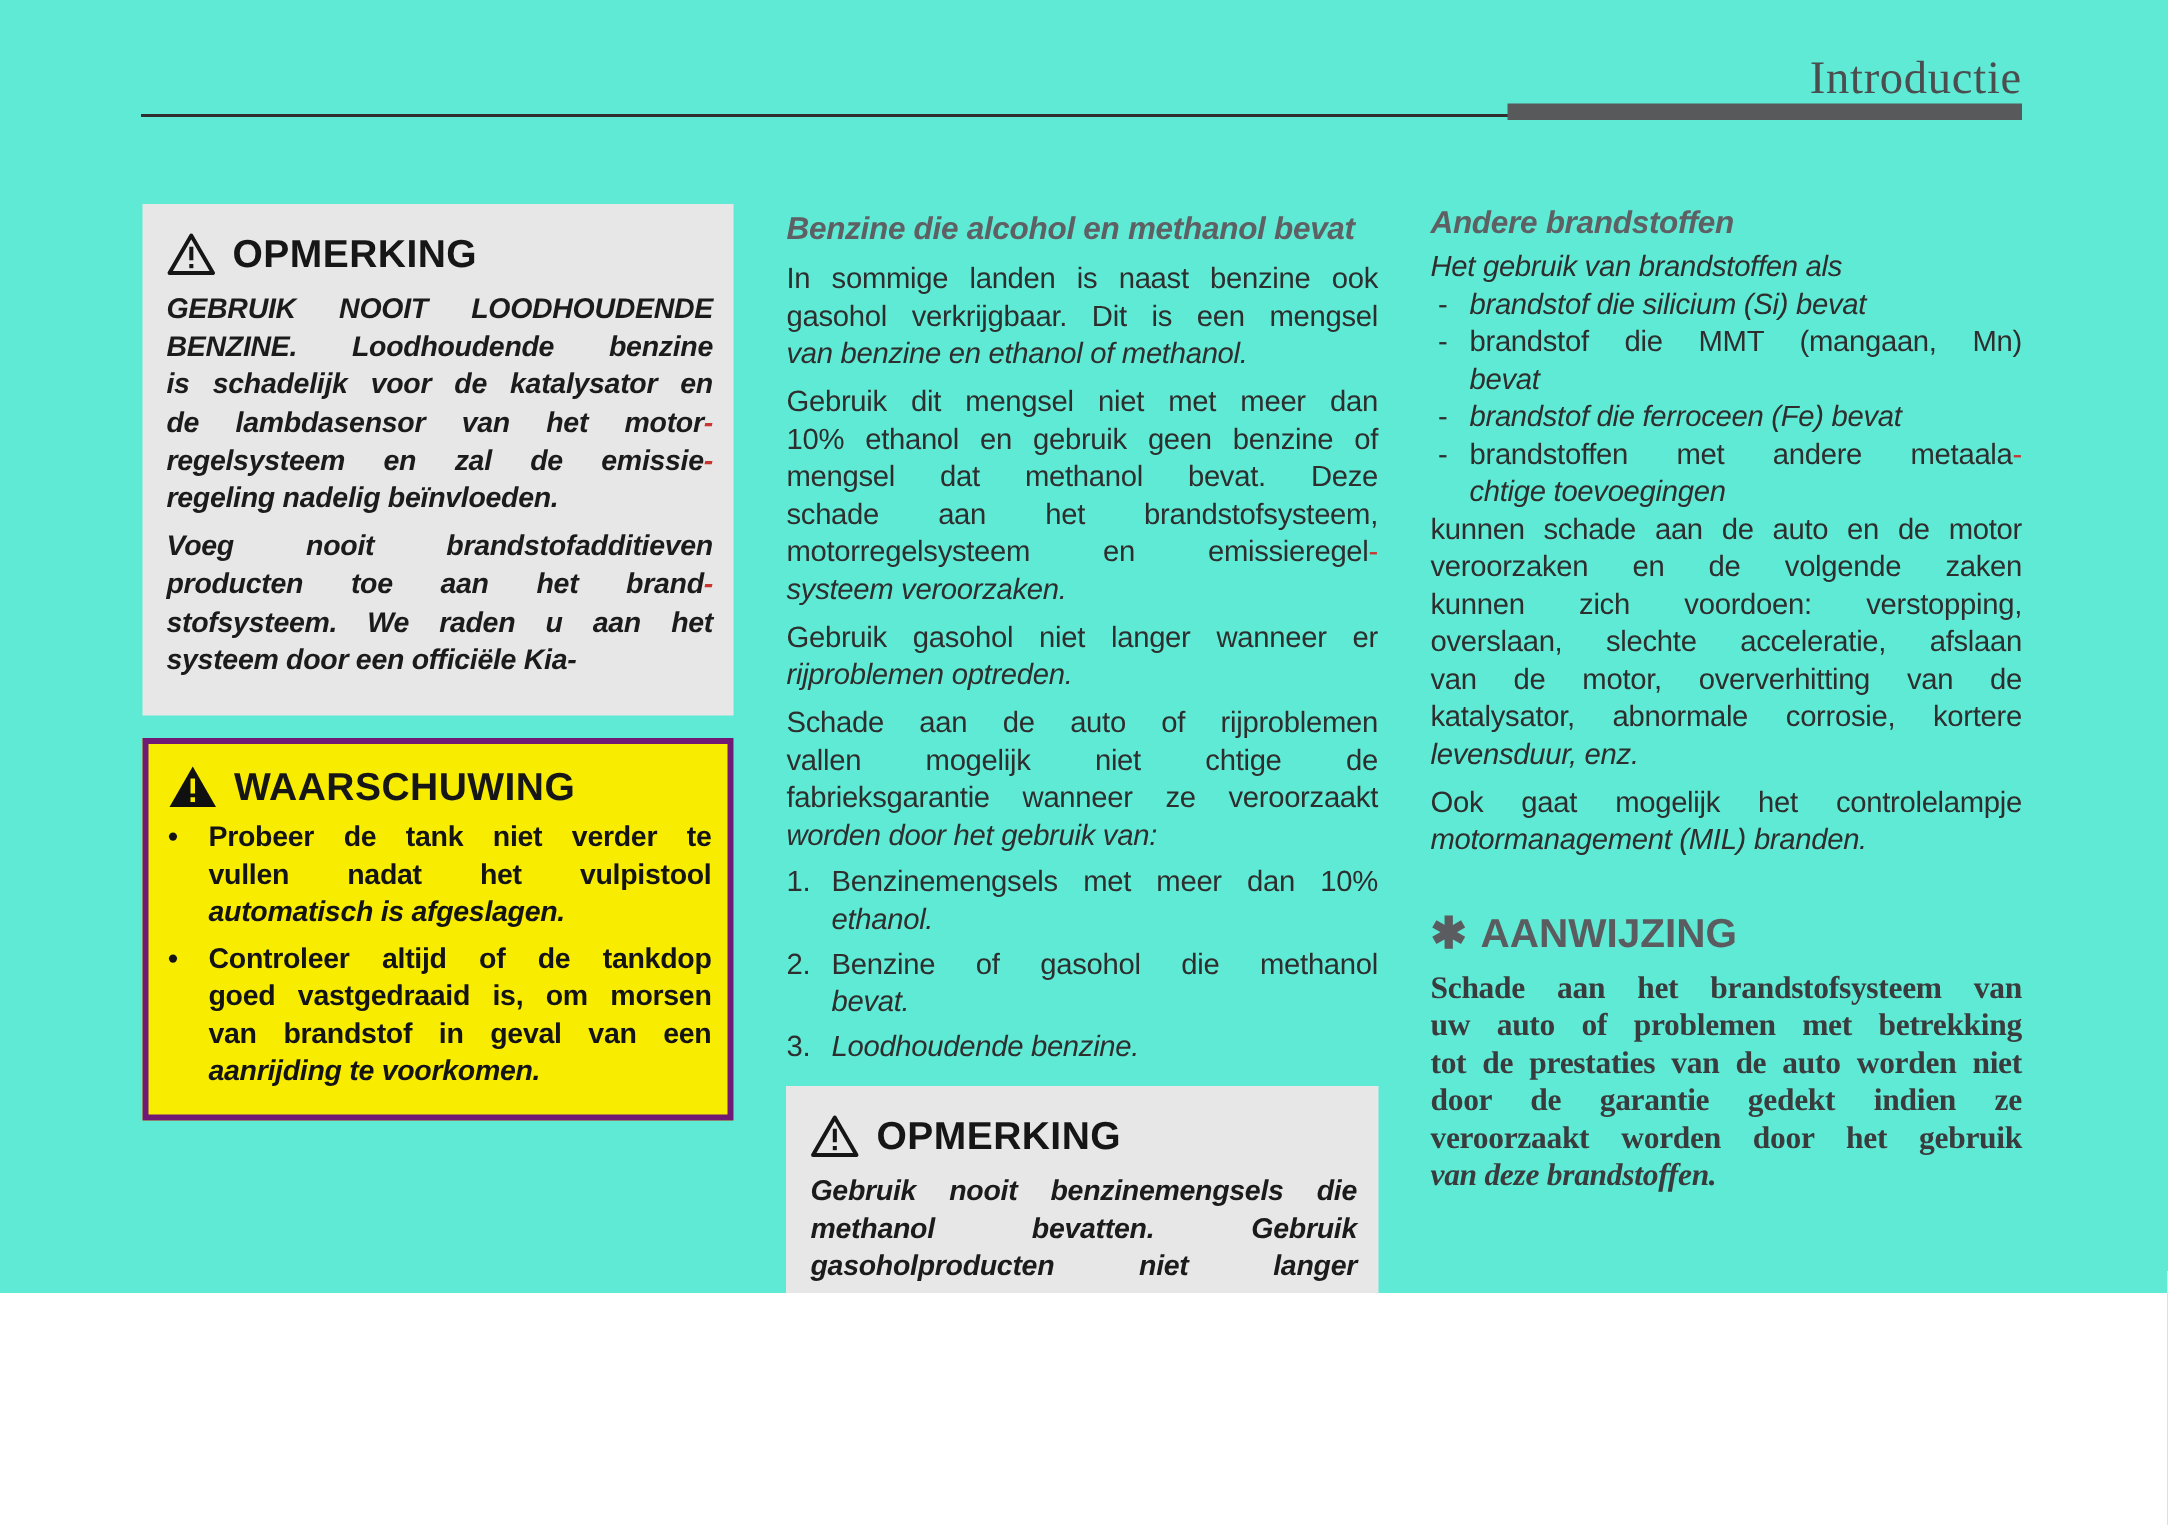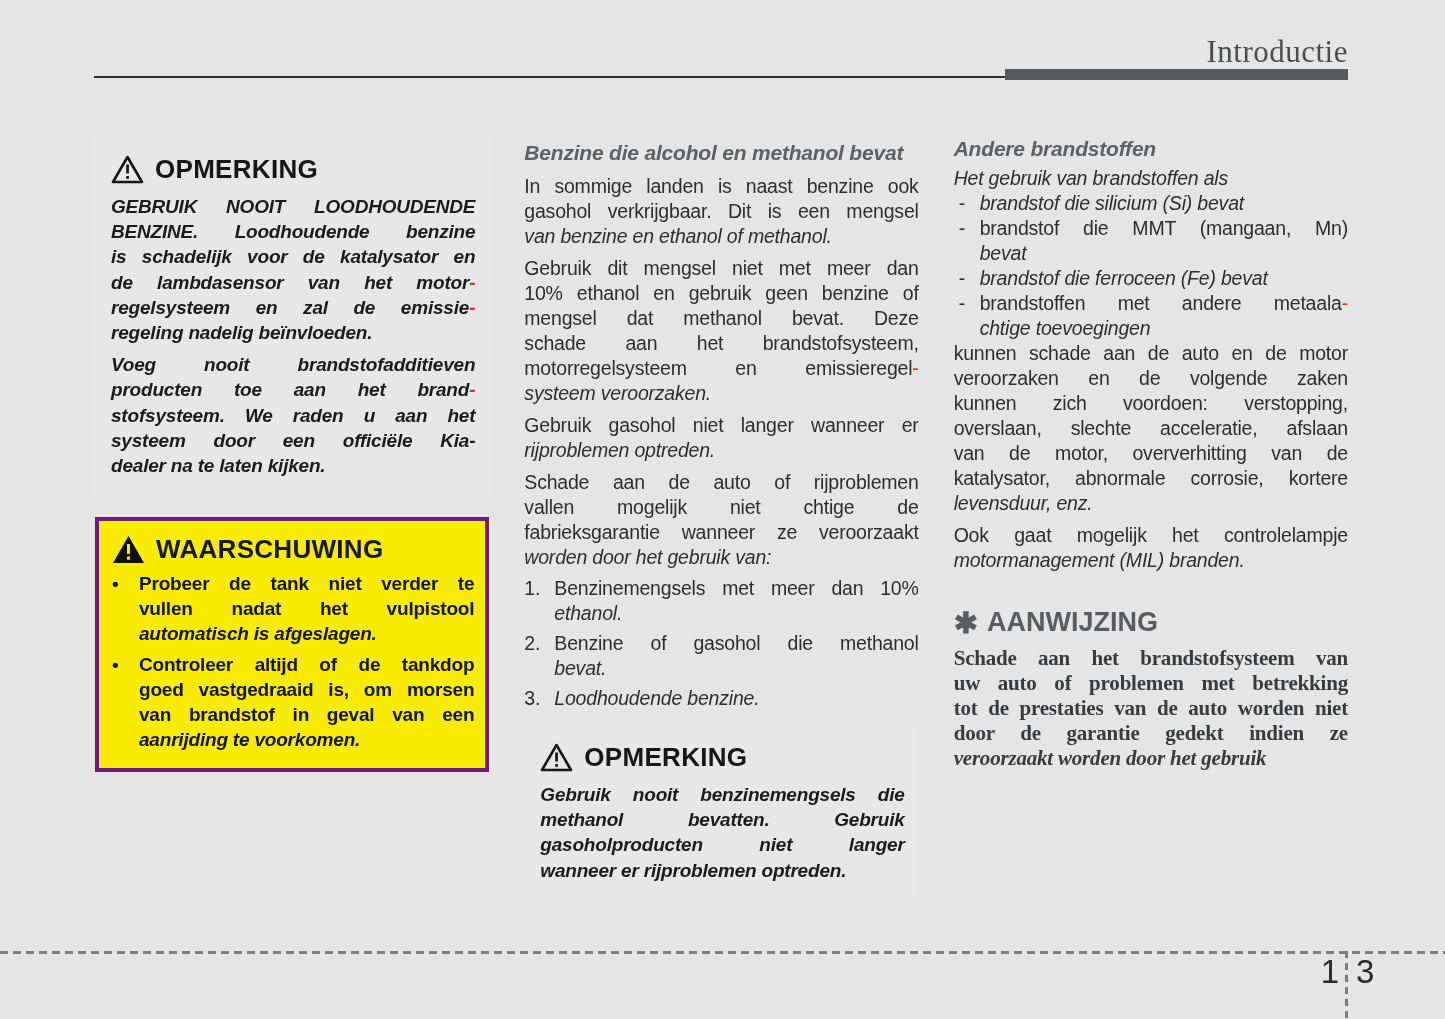--- a/index.html
+++ b/index.html
@@ -1,17 +1,17 @@
 <!DOCTYPE html>
 <html><head>
 <meta charset="utf-8">
 <style>
   html,body{margin:0;padding:0;background:#ffffff;}
   .page{
-    position:relative;width:1445px;height:1019px;background:#e5e5e5;
+    position:relative;width:1445px;height:862px;background:#5eead4;
     font-family:"Liberation Sans",sans-serif;color:#2e2e2e;overflow:hidden;
   }
   
   .hdr-title{
     position:absolute;top:34px;right:97px;
     font-family:"Liberation Serif",serif;font-size:31px;color:#4b4d4f;
     letter-spacing:0.5px;
   }
   .hdr-thin{position:absolute;left:94px;top:76px;width:913px;height:2px;background:#2f2f2f;}
   .hdr-bar{position:absolute;left:1005px;top:69px;width:343px;height:11px;background:#58595b;}
@@ -119,21 +119,20 @@
               <div class="line"><span>is schadelijk voor de katalysator en</span></div>
               <div class="line"><span>de lambdasensor van het motor</span><span class="red">-</span></div>
               <div class="line"><span>regelsysteem en zal de emissie</span><span class="red">-</span></div>
               <div class="line"><span>regeling nadelig beïnvloeden.</span></div>
             </div>
             <div class="para">
               <div class="line"><span>Voeg nooit brandstofadditieven</span></div>
               <div class="line"><span>producten toe aan het brand</span><span class="red">-</span></div>
               <div class="line"><span>stofsysteem. We raden u aan het</span></div>
               <div class="line"><span>systeem door een officiële Kia-</span></div>
-              <div class="line"><span>dealer na te laten kijken.</span></div>
             </div>
           </div>
       </div>
 
       <div class="warnbox">
         <div class="box-title">
           <span class="ico">
             <svg width="33" height="29" viewBox="0 0 33 29">
               <path d="M16.5 1 L32 28 H1 Z" fill="#101010"></path>
               <rect x="15" y="9" width="3" height="10" fill="#f8ec00"></rect>
@@ -292,20 +291,21 @@
           <span class="notice-sym">✱</span>
           <span>AANWIJZING</span>
         </div>
         <div class="notice-body">
             <div class="para">
               <div class="line"><span>Schade aan het brandstofsysteem van</span></div>
               <div class="line"><span>uw auto of problemen met betrekking</span></div>
               <div class="line"><span>tot de prestaties van de auto worden niet</span></div>
               <div class="line"><span>door de garantie gedekt indien ze</span></div>
               <div class="line"><span>veroorzaakt worden door het gebruik</span></div>
+              <div class="line"><span>van deze brandstoffen.</span></div>
             </div>
           </div>
       </div>
     </section>
   </div>
 
   <div class="foot-hdash"></div>
   <div class="foot-vdash"></div>
   <div class="foot-ch">1</div>
   <div class="foot-pg">3</div>

